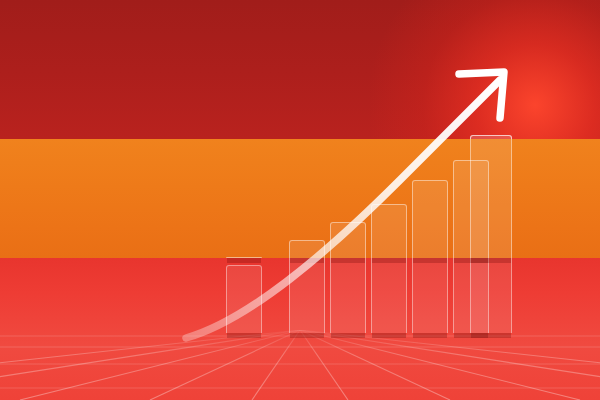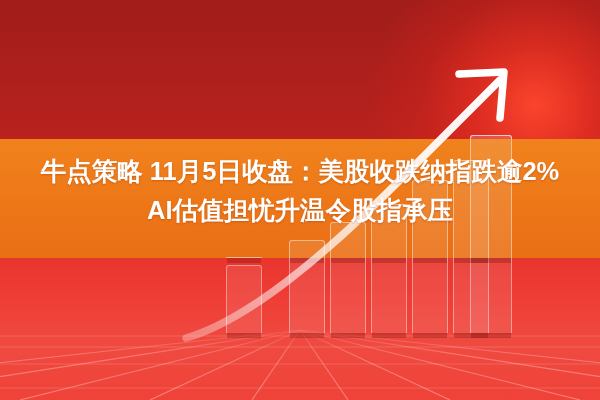--- a/index.html
+++ b/index.html
@@ -171,18 +171,14 @@
         <stop offset="0%" stop-color="rgba(255,255,255,0.30)"></stop>
         <stop offset="32%" stop-color="rgba(255,255,255,0.62)"></stop>
         <stop offset="62%" stop-color="rgba(255,255,255,0.88)"></stop>
         <stop offset="100%" stop-color="rgba(255,255,255,1)"></stop>
       </linearGradient>
     </defs>
     <path d="M 186 338 C 250 320, 330 250, 400 180 C 440 140, 478 102, 500 80" fill="none" stroke="url(#arrowGrad)" stroke-width="7.5" stroke-linecap="round"></path>
     <path d="M 459 74 L 504 72 L 500 118" fill="none" stroke="#ffffff" stroke-width="7.5" stroke-linecap="round" stroke-linejoin="round"></path>
   </svg>
 
-  <div id="headline">
-    <div class="hl-line" id="hl-line1">牛点策略 11月5日收盘：美股收跌纳指跌逾2%</div>
-    <div class="hl-line" id="hl-line2">AI估值担忧升温令股指承压</div>
-  </div>
 
 </div>
 
 </body></html>

